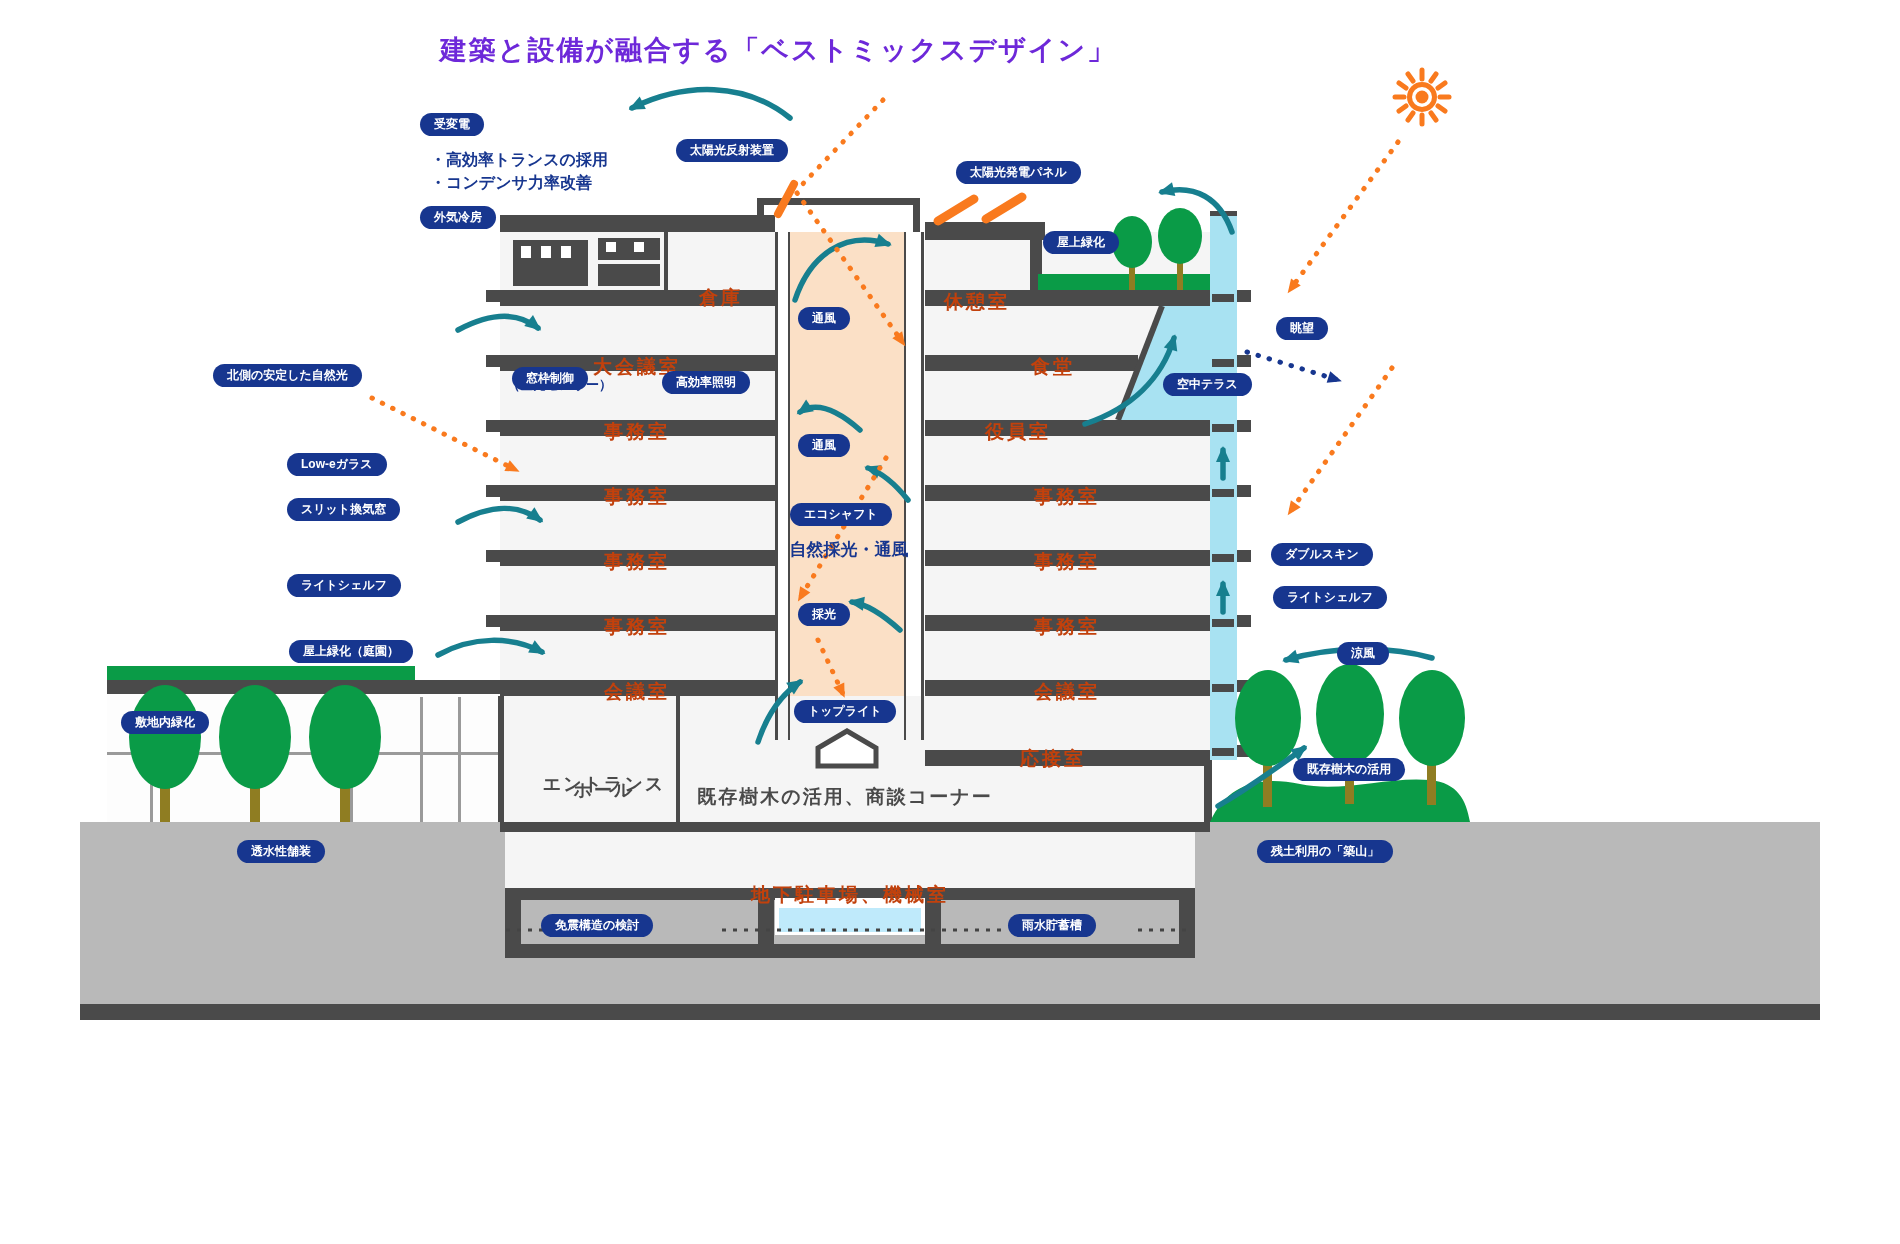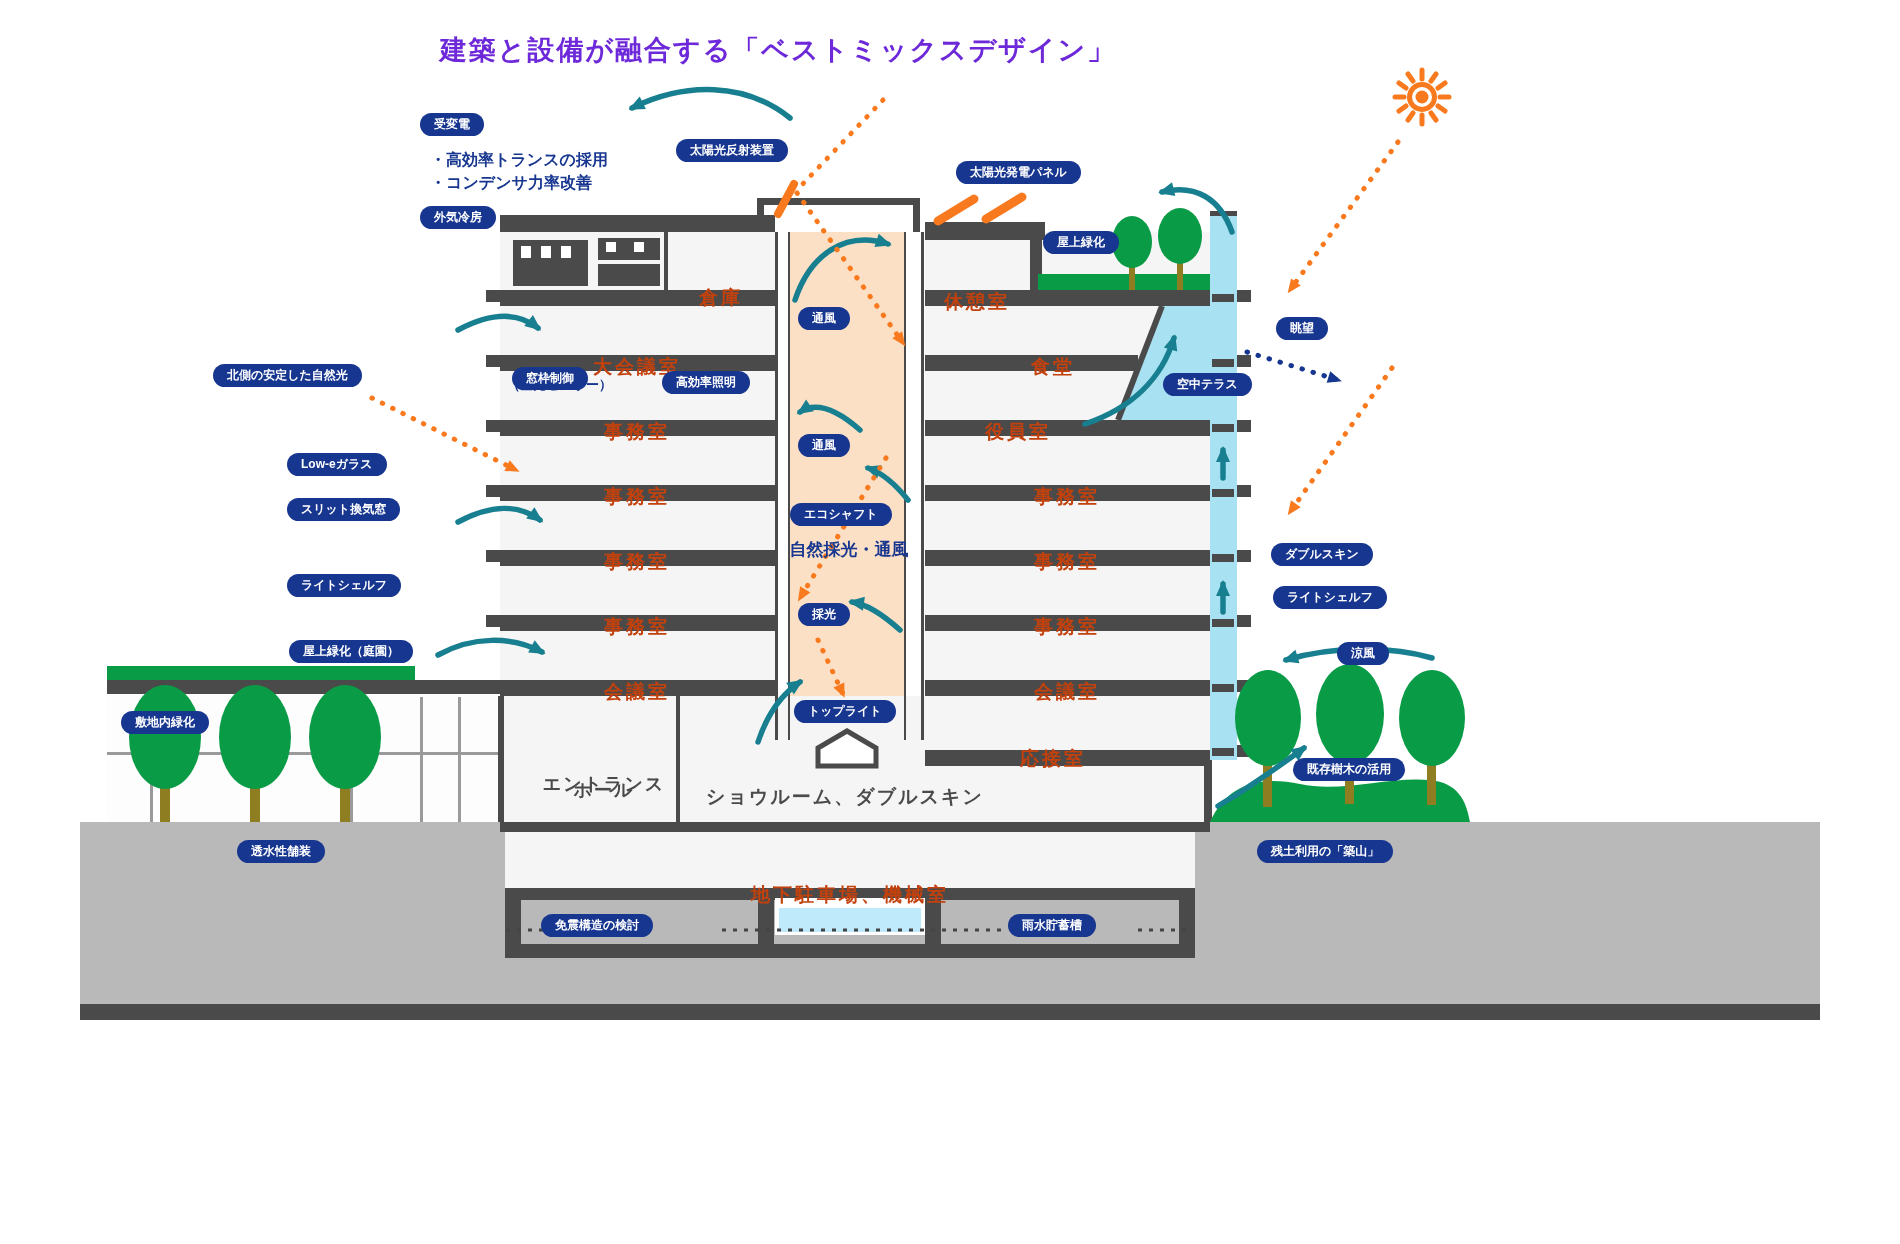--- a/index.html
+++ b/index.html
@@ -250,21 +250,21 @@
 <div class="room" style="left:1067px;top:656px;">会議室</div>
 <div class="room" style="left:1053px;top:723px;">応接室</div>
 <div class="room" style="left:850px;top:859px;">地下駐車場、機械室</div>
 
 <div class="note" style="left:430px;top:150px;">・高効率トランスの採用</div>
 <div class="note" style="left:430px;top:173px;">・コンデンサ力率改善</div>
 <div class="note-small" style="left:507px;top:376px;">（昼光センサー）</div>
 <div class="note-center" style="left:849px;top:538px;">自然採光・通風</div>
 <div class="note-dark" style="left:604px;top:772px;">エントランス</div>
 <div class="note-dark" style="left:604px;top:778px;">ホール</div>
-<div class="note-dark" style="left:845px;top:784px;font-size:19px;">ショウルーム、ダブルスキン</div>
+<div class="note-dark" style="left:845px;top:784px;font-size:19px;">既存樹木の活用、商談コーナー</div>
 
 <div class="pill" style="left:420px;top:113px;">受変電</div>
 <div class="pill" style="left:420px;top:206px;">外気冷房</div>
 <div class="pill" style="left:676px;top:139px;">太陽光反射装置</div>
 <div class="pill" style="left:956px;top:161px;">太陽光発電パネル</div>
 <div class="pill" style="left:1043px;top:231px;">屋上緑化</div>
 <div class="pill" style="left:798px;top:307px;">通風</div>
 <div class="pill" style="left:1276px;top:317px;">眺望</div>
 <div class="pill" style="left:213px;top:364px;">北側の安定した自然光</div>
 <div class="pill" style="left:512px;top:367px;">窓枠制御</div>

